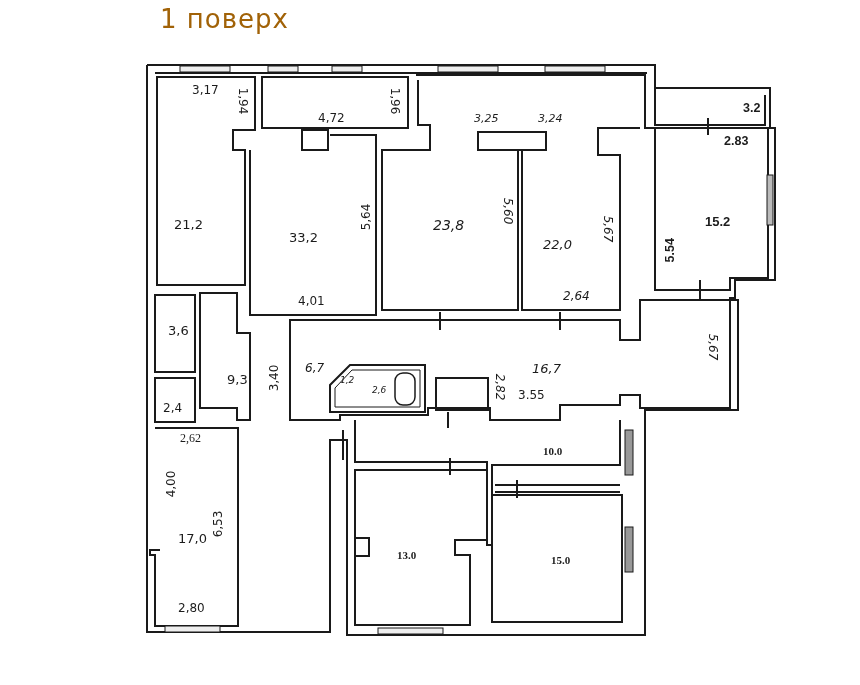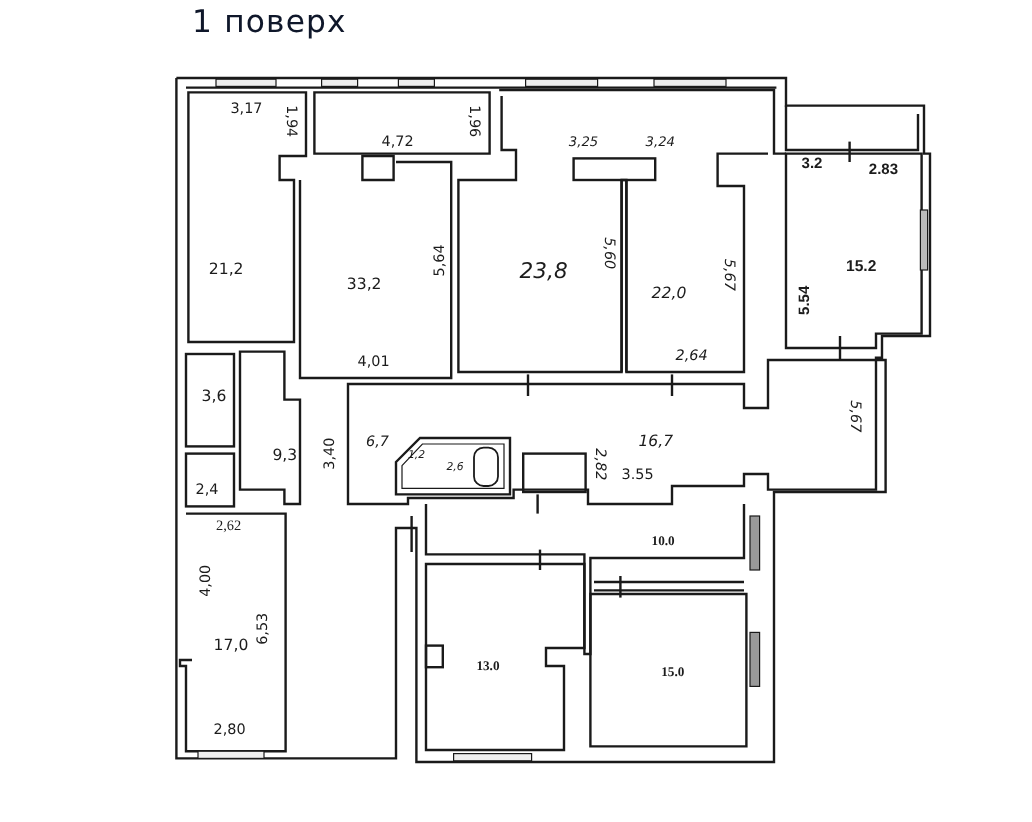--- a/index.html
+++ b/index.html
@@ -1,17 +1,17 @@
 <!DOCTYPE html>
 <html><head>
 <meta charset="utf-8">
 <style>
   html, body { margin: 0; padding: 0; background: #ffffff; }
   body { width: 860px; height: 685px; position: relative; overflow: hidden; font-family: "DejaVu Sans", sans-serif; }
-  .title { position: absolute; left: 160px; top: 4px; font-size: 26px; color: #0f172a; letter-spacing: 1px; font-family: "DejaVu Sans", sans-serif; }
+  .title { position: absolute; left: 160px; top: 4px; font-size: 26px; color: #a16207; letter-spacing: 1px; font-family: "DejaVu Sans", sans-serif; }
   svg.plan { position: absolute; left: 0; top: 0; }
   .lbl { position: absolute; font-size: 12px; color: #1c1c1c; white-space: nowrap; line-height: 1; }
   .lbl.hand { font-style: italic; font-family: "DejaVu Sans", sans-serif; }
   .lbl.bold { font-weight: bold; font-family: "Liberation Sans", sans-serif; font-size: 12.5px; }
   .lbl.serif { font-family: "Liberation Serif", serif; font-weight: bold; font-size: 11px; text-align: center; }
   .rot { transform-origin: center center; transform: rotate(90deg); }
   .rotn { transform-origin: center center; transform: rotate(-90deg); }
 </style>
 </head>
 <body>
@@ -90,27 +90,27 @@
 <div class="lbl" style="left:174px;top:218px;font-size:13px;">21,2</div>
 
 <div class="lbl" style="left:318px;top:76px;margin-top:36px;">4,72</div>
 <div class="lbl rot" style="left:382px;top:95px;">1,96</div>
 <div class="lbl" style="left:289px;top:231px;font-size:13px;">33,2</div>
 <div class="lbl rotn" style="left:353px;top:211px;">5,64</div>
 <div class="lbl" style="left:298px;top:295px;">4,01</div>
 
 <div class="lbl hand" style="left:474px;top:113px;font-size:11px;">3,25</div>
 <div class="lbl hand" style="left:538px;top:113px;font-size:11px;">3,24</div>
-<div class="lbl hand" style="left:433px;top:218px;font-size:18px;">23,8</div>
+<div class="lbl hand" style="left:433px;top:218px;font-size:14px;">23,8</div>
 <div class="lbl hand rot" style="left:495px;top:205px;">5,60</div>
 <div class="lbl hand" style="left:543px;top:238px;font-size:13px;">22,0</div>
 <div class="lbl hand rot" style="left:595px;top:223px;">5,67</div>
 <div class="lbl hand" style="left:563px;top:290px;">2,64</div>
 
-<div class="lbl bold" style="left:668px;top:102px;margin-top:28px;">3.2</div>
+<div class="lbl bold" style="left:743px;top:102px;">3.2</div>
 <div class="lbl bold" style="left:724px;top:135px;">2.83</div>
 <div class="lbl bold" style="left:705px;top:215px;font-size:13px;">15.2</div>
 <div class="lbl bold rotn" style="left:658px;top:244px;">5.54</div>
 
 <div class="lbl" style="left:168px;top:324px;font-size:13px;">3,6</div>
 <div class="lbl" style="left:163px;top:402px;">2,4</div>
 <div class="lbl" style="left:227px;top:373px;font-size:13px;">9,3</div>
 <div class="lbl rotn" style="left:261px;top:372px;">3,40</div>
 
 <div class="lbl" style="left:180px;top:432px;font-family:Liberation Serif, serif;">2,62</div>

